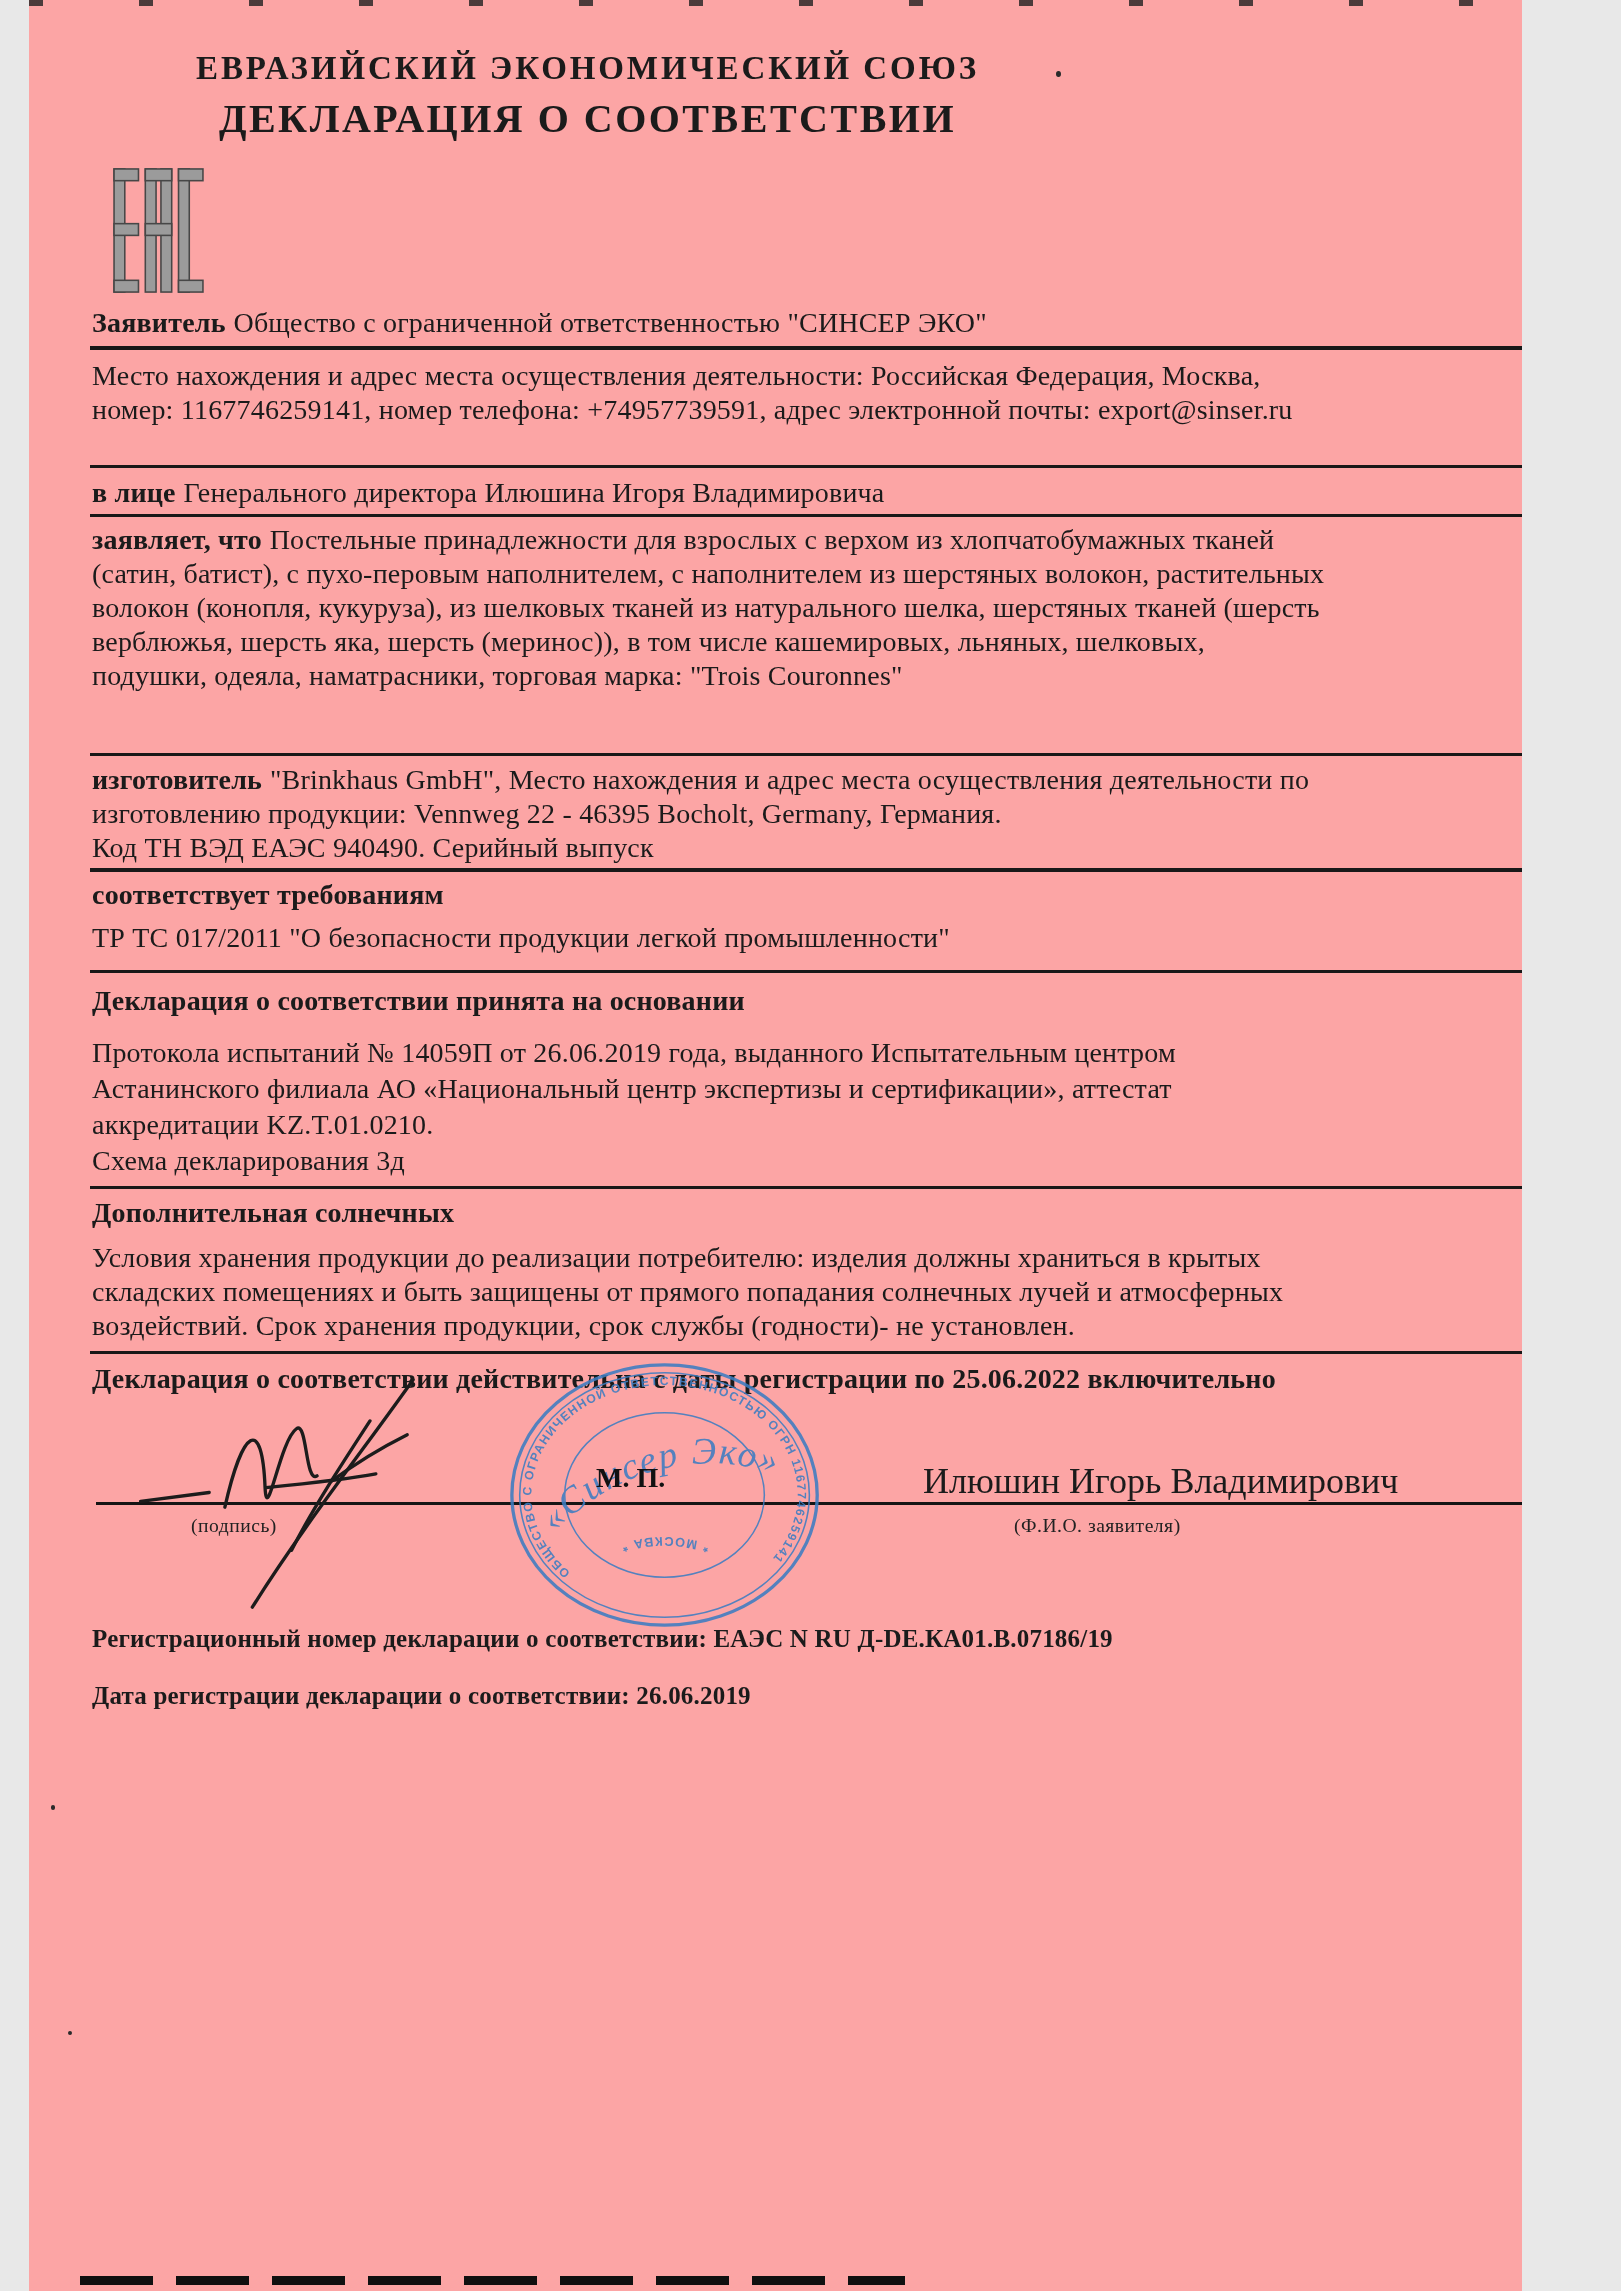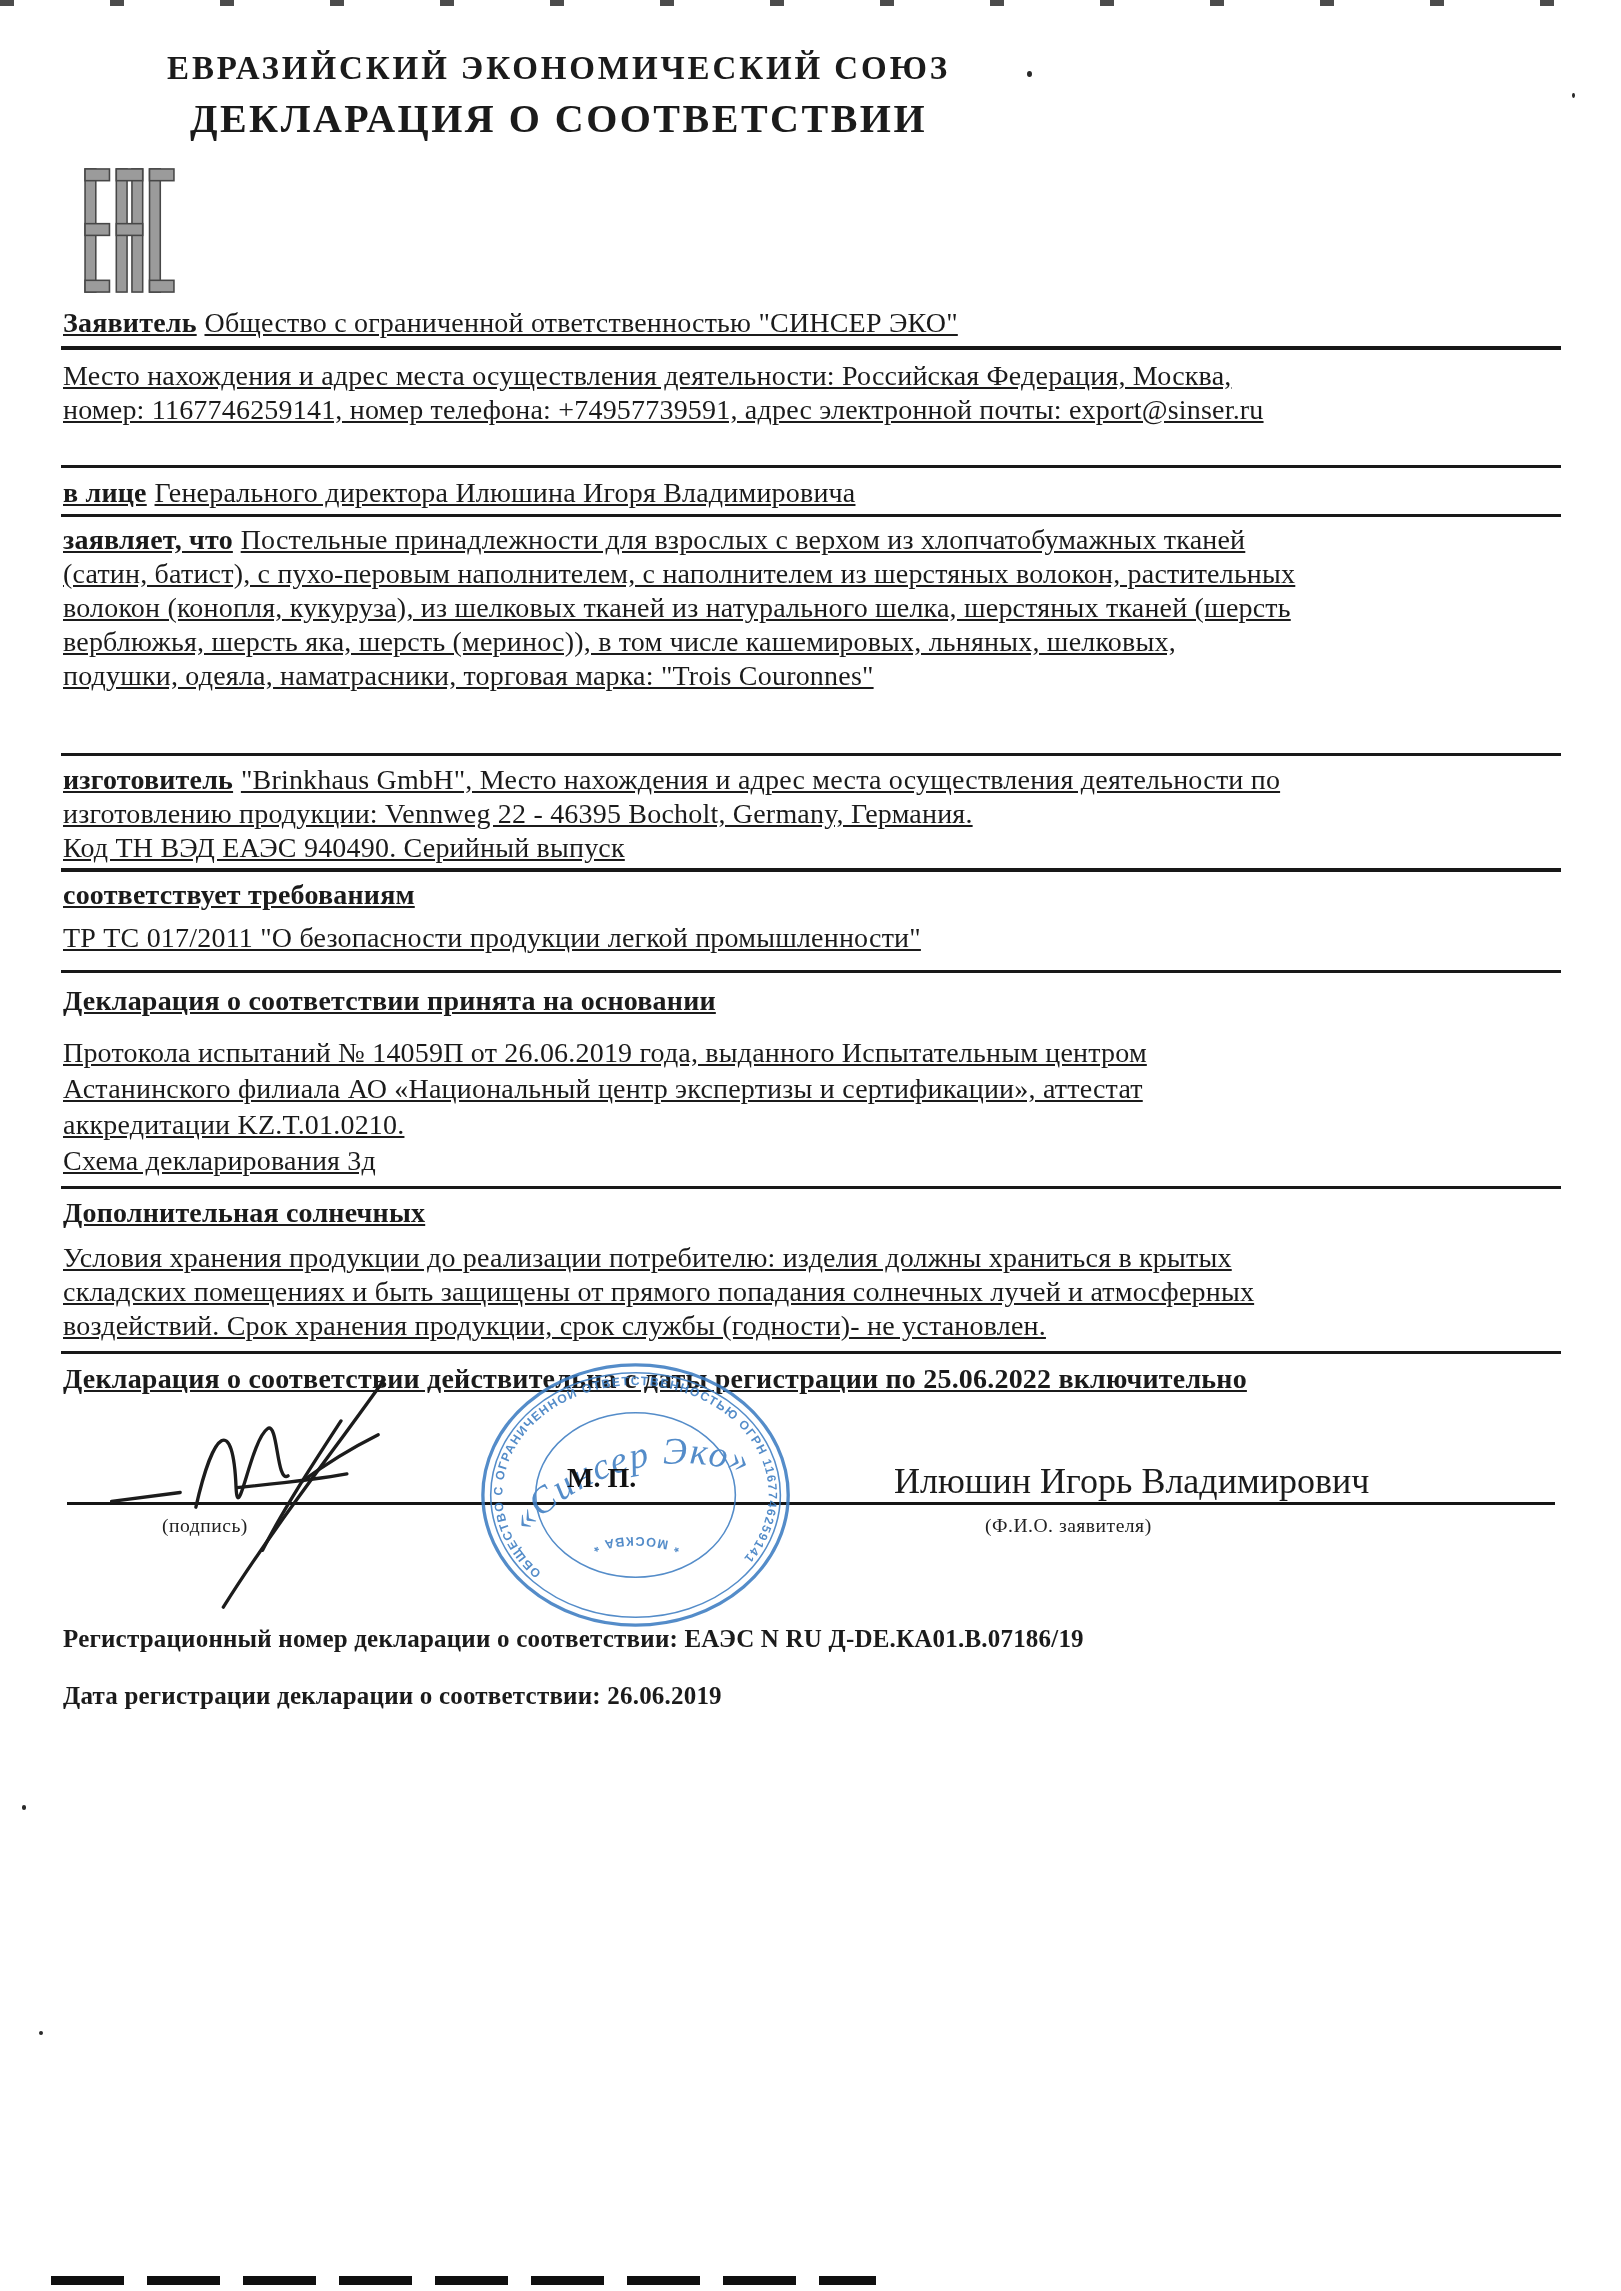--- a/index.html
+++ b/index.html
@@ -1,25 +1,25 @@
 <!DOCTYPE html>
 <html lang="ru"><head>
 <meta charset="utf-8">
 <style>
   html,body{margin:0;padding:0;background:#e8e8e8;}
-  .page{position:relative;width:1621px;height:2292px;background:#ffffff;overflow:hidden;
-        font-family:"Liberation Serif","DejaVu Serif",serif;color:#1b1b1b;}
+  .page{position:relative;width:1493px;height:2292px;background:#fca5a5;overflow:hidden;
+        font-family:"Liberation Serif","DejaVu Serif",serif;color:#1b1b1b;margin-left:29px;}
   .scan-top{position:absolute;top:0;left:0;width:1621px;height:5.9px;
         background:repeating-linear-gradient(90deg,#1f1f1f 0 13.7px,transparent 13.7px 110px);opacity:.8;}
   .scan-bottom{position:absolute;top:2276px;left:51px;width:825px;height:8.8px;
         background:repeating-linear-gradient(90deg,#101010 0 73px,transparent 73px 96px);}
   .title{position:absolute;top:43px;left:0;width:1117px;text-align:center;font-weight:bold;}
   .title .t1{font-size:33px;letter-spacing:2.9px;line-height:51px;}
   .title .t2{font-size:40px;letter-spacing:2.5px;line-height:49px;}
-  .para{position:absolute;left:63px;width:1500px;font-size:28px;line-height:34px;letter-spacing:0.2px;text-decoration:underline;}
+  .para{position:absolute;left:63px;width:1500px;font-size:28px;line-height:34px;letter-spacing:0.2px;}
   .lead{font-weight:bold;margin-right:7.8px;}
   .hd{font-weight:bold;}
   .rule{position:absolute;left:61px;width:1500px;height:2.9px;background:#181818;}
   .rule.thick{height:3.9px;}
   .caption{position:absolute;font-size:19.6px;letter-spacing:0.5px;color:#222;}
   .sig-line{position:absolute;top:1502px;left:67px;width:1488px;height:2.9px;background:#151515;z-index:1;}
   .signature-svg{position:absolute;left:90px;top:1364px;z-index:3;}
   .stamp-svg{position:absolute;left:476px;top:1358px;z-index:4;opacity:.88;}
   .mp-label{position:absolute;left:567px;top:1462px;font-size:28px;font-weight:bold;z-index:5;color:#111;}
   .fio{position:absolute;left:894px;top:1460px;font-size:36px;}

